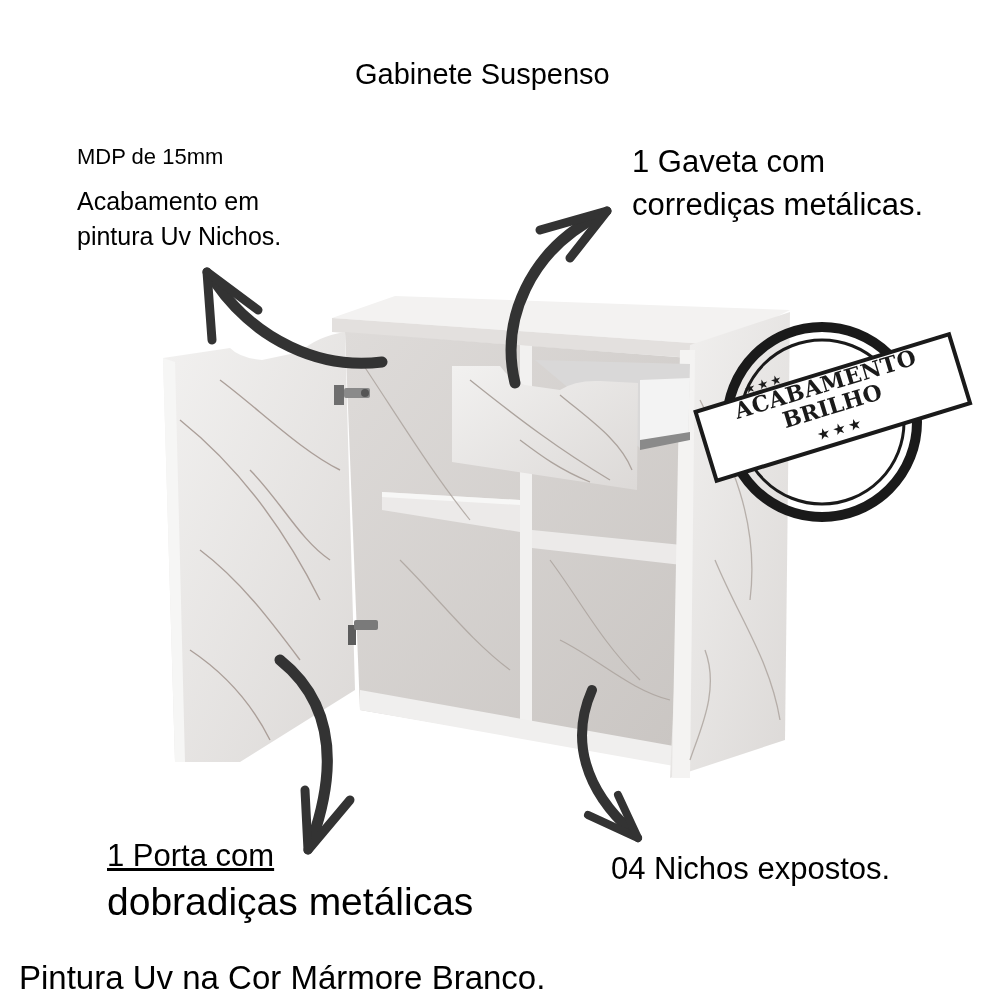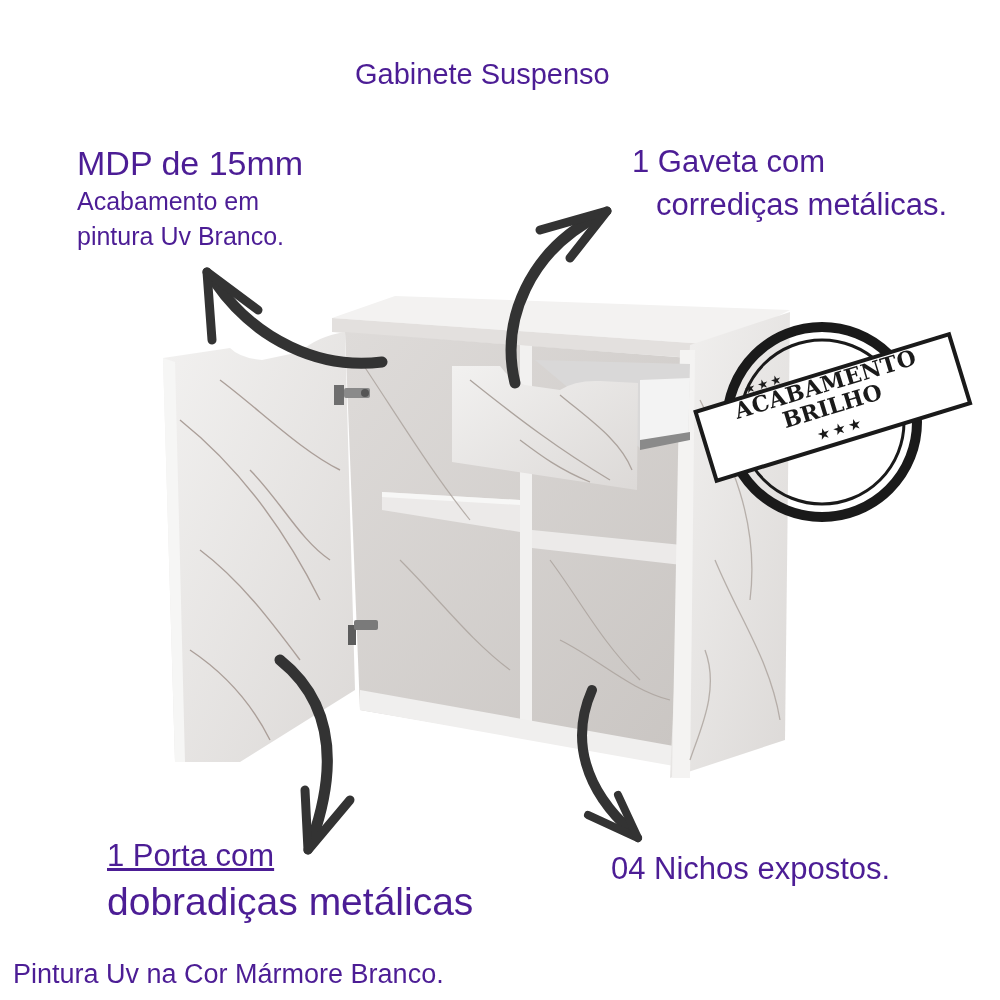--- a/index.html
+++ b/index.html
@@ -1,28 +1,28 @@
 <!DOCTYPE html>
 <html><head>
 <meta charset="utf-8">
 <style>
   html, body { margin:0; padding:0; background:#ffffff; }
   body { width:1000px; height:1000px; position:relative; overflow:hidden;
          font-family:"Liberation Sans", sans-serif; color:#111; }
-  .txt { position:absolute; white-space:nowrap; color:#4c1d95; }
+  .txt { position:absolute; white-space:nowrap; color:#000000; }
   #title { left:355px; top:58px; font-size:29px; }
-  #mdp-head { left:77px; top:144px; font-size:34px;text-align:center; }
+  #mdp-head { left:77px; top:144px; font-size:22px;text-align:center; }
   #mdp-sub1 { left:77px; top:187px; font-size:25px;text-align:right; }
   #mdp-sub2 { left:77px; top:222px; font-size:25px; }
   #drawer1 { left:632px; top:144px; font-size:31px; }
-  #drawer2 { left:632px; top:187px; font-size:31px;margin-left:24px; }
+  #drawer2 { left:632px; top:187px; font-size:31px; }
   #door1 { left:107px; top:838px; font-size:31px;text-decoration:underline; }
   #door2 { left:107px; top:880px; font-size:39px; }
   #niches { left:611px; top:851px; font-size:31px; }
-  #footer { left:13px; top:959px; font-size:27px; }
+  #footer { left:19px; top:959px; font-size:33px; }
   svg.illus { position:absolute; left:0; top:0; }
 </style>
 </head>
 <body>
 
 <svg class="illus" width="1000" height="1000" viewBox="0 0 1000 1000">
   <defs>
     <linearGradient id="mg" x1="0" y1="0" x2="1" y2="1">
       <stop offset="0" stop-color="#f2f1f0"></stop>
       <stop offset="1" stop-color="#dcd9d7"></stop>
@@ -118,21 +118,21 @@
   <div style="font-size:11px; margin-left:-120px;">★ ★ ★</div>
   <div style="font-size:22px; letter-spacing:0.5px;">ACABAMENTO</div>
   <div style="font-size:22px;">BRILHO</div>
   <div style="font-size:13px; margin-top:6px;">★ ★ ★</div>
 </div>
 
 <div id="title" class="txt">Gabinete Suspenso</div>
 
 <div id="mdp-head" class="txt">MDP de 15mm</div>
 <div id="mdp-sub1" class="txt">Acabamento em</div>
-<div id="mdp-sub2" class="txt">pintura Uv Branco.</div>
+<div id="mdp-sub2" class="txt">pintura Uv Nichos.</div>
 
 <div id="drawer1" class="txt">1 Gaveta com</div>
 <div id="drawer2" class="txt">corrediças metálicas.</div>
 
 <div id="door1" class="txt">1 Porta com</div>
 <div id="door2" class="txt">dobradiças metálicas</div>
 
 <div id="niches" class="txt">04 Nichos expostos.</div>
 
 <div id="footer" class="txt">Pintura Uv na Cor Mármore Branco.</div>

